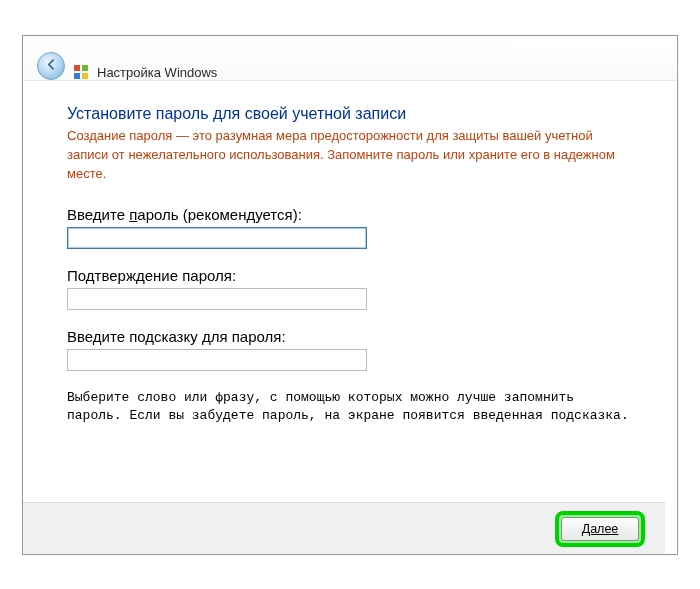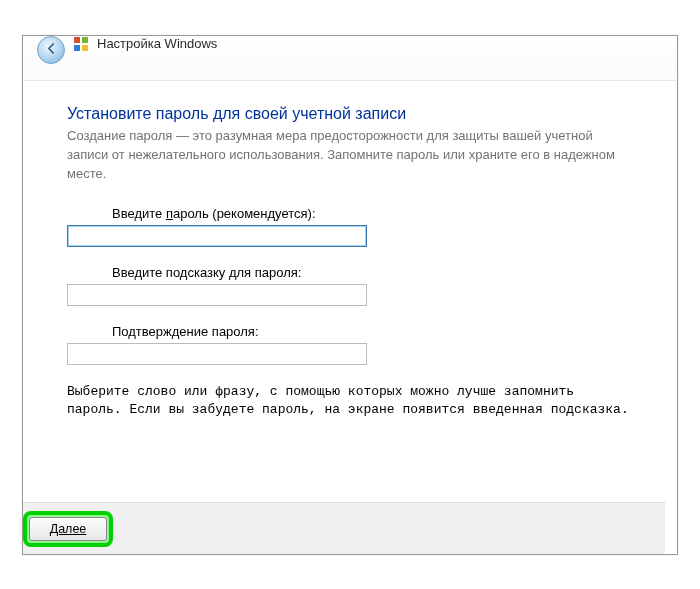--- a/index.html
+++ b/index.html
@@ -18,21 +18,21 @@
       left: 22px;
       width: 656px;
       height: 520px;
       border: 1px solid #9a9a9a;
       background: #fff;
       box-shadow: 0 0 1px rgba(0,0,0,0.2);
     }
     .header {
       height: 45px;
       display: flex;
-      align-items: flex-start;
+      align-items: flex-end;
       padding: 0 14px;
       gap: 8px;
       border-bottom: 1px solid #e8e8e8;
       background: linear-gradient(#ffffff, #fafafa);
     }
     .back-btn {
       width: 28px;
       height: 28px;
       border-radius: 50%;
       background: radial-gradient(circle at 40% 35%, #e8f3fc 5%, #bcdaf1 45%, #7fb7e0 90%);
@@ -56,32 +56,31 @@
       padding: 24px 44px 10px 44px;
     }
     .page-title {
       color: #003399;
       font-size: 16px;
       font-weight: 400;
       margin-bottom: 4px;
     }
     .desc {
       font-size: 13px;
-      color: #737373;
+      color: #c2410c;
       line-height: 1.45;
       margin-bottom: 22px;
     }
     .field-row {
       margin-bottom: 18px;
     }
     .field-label {
-      font-size: 13px;
+      font-size: 15px;
       margin-bottom: 4px;
       display: block;
-      margin-left: 45px;
     }
     .field-label .ul { text-decoration: underline; }
     .input {
       width: 300px;
       height: 22px;
       border: 1px solid #bcbcbc;
       padding: 2px 4px;
       font-size: 13px;
       background: #fff;
     }
@@ -97,20 +96,21 @@
     }
     .footer {
       position: absolute;
       bottom: 0;
       left: 0;
       right: 12px;
       height: 52px;
       background: #f0f0f0;
       border-top: 1px solid #dcdcdc;
       display: flex;
+      justify-content: flex-end;
       align-items: center;
       padding-right: 20px;
     }
     .next-highlight {
       border: 4px solid #00d000;
       border-radius: 8px;
       padding: 2px;
       background: #8ef58e;
       display: inline-block;
     }
@@ -153,27 +153,27 @@
   <div class="content">
     <h1 class="page-title">Установите пароль для своей учетной записи</h1>
     <p class="desc">Создание пароля — это разумная мера предосторожности для защиты вашей учетной записи от нежелательного использования. Запомните пароль или храните его в надежном месте.</p>
 
     <div class="field-row">
       <label class="field-label"><span>Введите </span><span class="ul">п</span><span>ароль (рекомендуется):</span></label>
       <input type="password" class="input focused" value="" style="">
     </div>
 
     <div class="field-row">
-      <label class="field-label">Введите подсказку для пароля:</label>
-      <input type="text" class="input" value="" style="">
+      <label class="field-label">Подтверждение пароля:</label>
+      <input type="password" class="input" value="" style="">
     </div>
 
     <div class="field-row">
-      <label class="field-label">Подтверждение пароля:</label>
-      <input type="password" class="input" value="" style="">
+      <label class="field-label">Введите подсказку для пароля:</label>
+      <input type="text" class="input" value="" style="">
     </div>
 
     <p class="hint-desc">Выберите слово или фразу, с помощью которых можно лучше запомнить пароль. Если вы забудете пароль, на экране появится введенная подсказка.</p>
   </div>
 
   <div class="footer">
     <span class="next-highlight">
       <button class="next-btn"><span>Далее</span></button>
     </span>
   </div>

